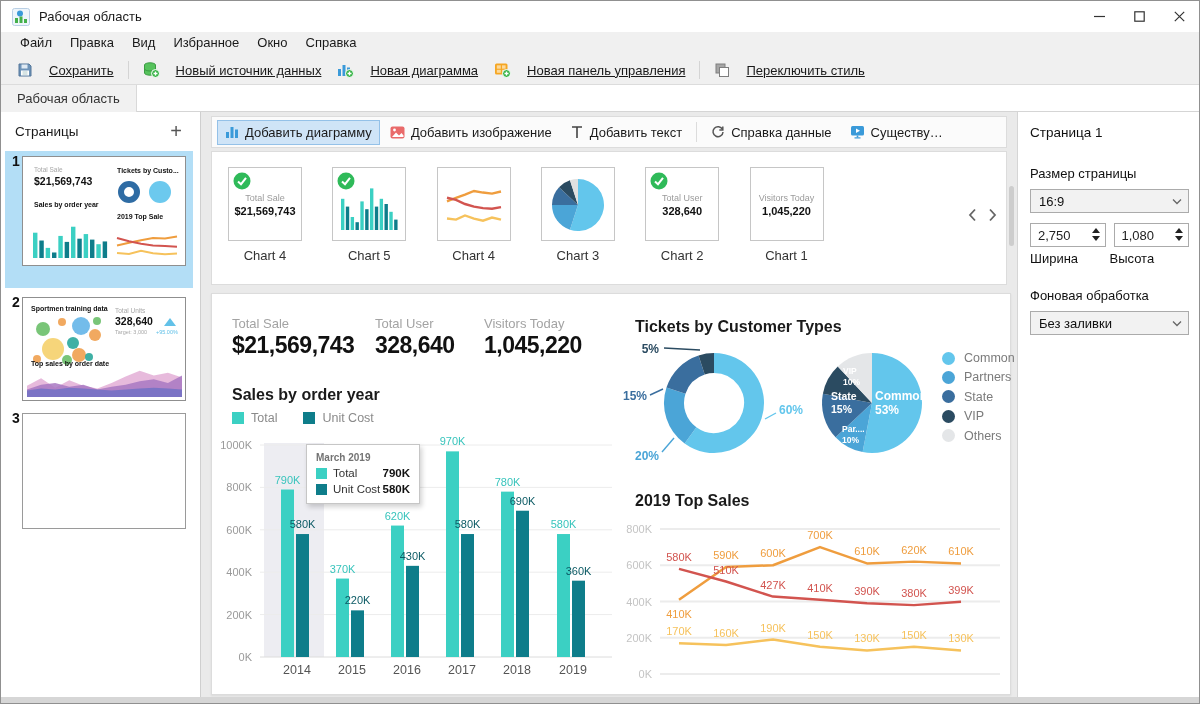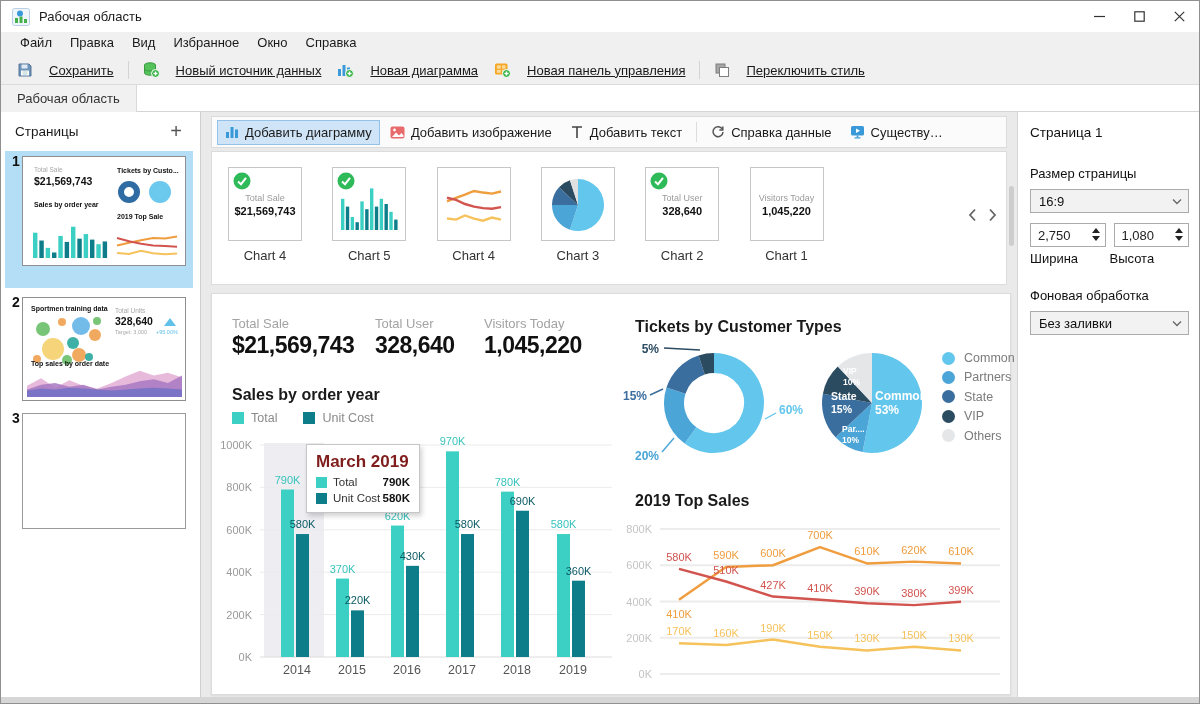--- a/index.html
+++ b/index.html
@@ -71,21 +71,21 @@
 
   
   .canvas { position:absolute; left:10px; top:181px; width:800px; height:402px; background:#fff; border:1px solid #dcdcdc; box-shadow:0 1px 2px rgba(0,0,0,0.07); }
   .kpi-label { position:absolute; font-size:13px; color:#a3a3a3; }
   .kpi-value { position:absolute; font-size:23px; font-weight:bold; color:#111; letter-spacing:-0.5px; }
   .chart-title { position:absolute; font-size:16px; font-weight:bold; color:#1a1a1a; }
   .legend-row { position:absolute; display:flex; gap:26px; }
   .legend-item { display:flex; align-items:center; gap:7px; font-size:12.5px; color:#8a8a8a; }
   .legend-swatch { width:12px; height:12px; display:inline-block; }
   .tooltip { position:absolute; left:94px; top:150px; width:114px; background:#fff; border:1px solid #c6c6c6; box-shadow:2px 3px 5px rgba(0,0,0,0.18); padding:7px 9px 8px 9px; z-index:5; }
-  .tooltip-title { font-size:17px; font-weight:bold; color:#7f1d1d; }
+  .tooltip-title { font-size:10px; font-weight:bold; color:#737373; }
   .tooltip-row { display:flex; align-items:center; font-size:11.5px; color:#333; margin-top:4px; }
   .tooltip-row .sw { width:11px; height:11px; margin-right:6px; }
   .tooltip-row .val { margin-left:auto; font-weight:bold; color:#111; }
   .pie-legend-item { position:absolute; display:flex; align-items:center; gap:9px; font-size:12.5px; color:#7b7b7b; }
   .pie-legend-swatch { width:13px; height:13px; border-radius:50%; display:inline-block; }
   .vscroll { position:absolute; left:808px; top:74px; width:5px; height:60px; background:#cdcdcd; border-radius:3px; }
 
   
   .insp-title { font-size:13.5px; color:#111; margin-bottom:26px; }
   .insp-label { font-size:13px; color:#111; margin-bottom:8px; }

